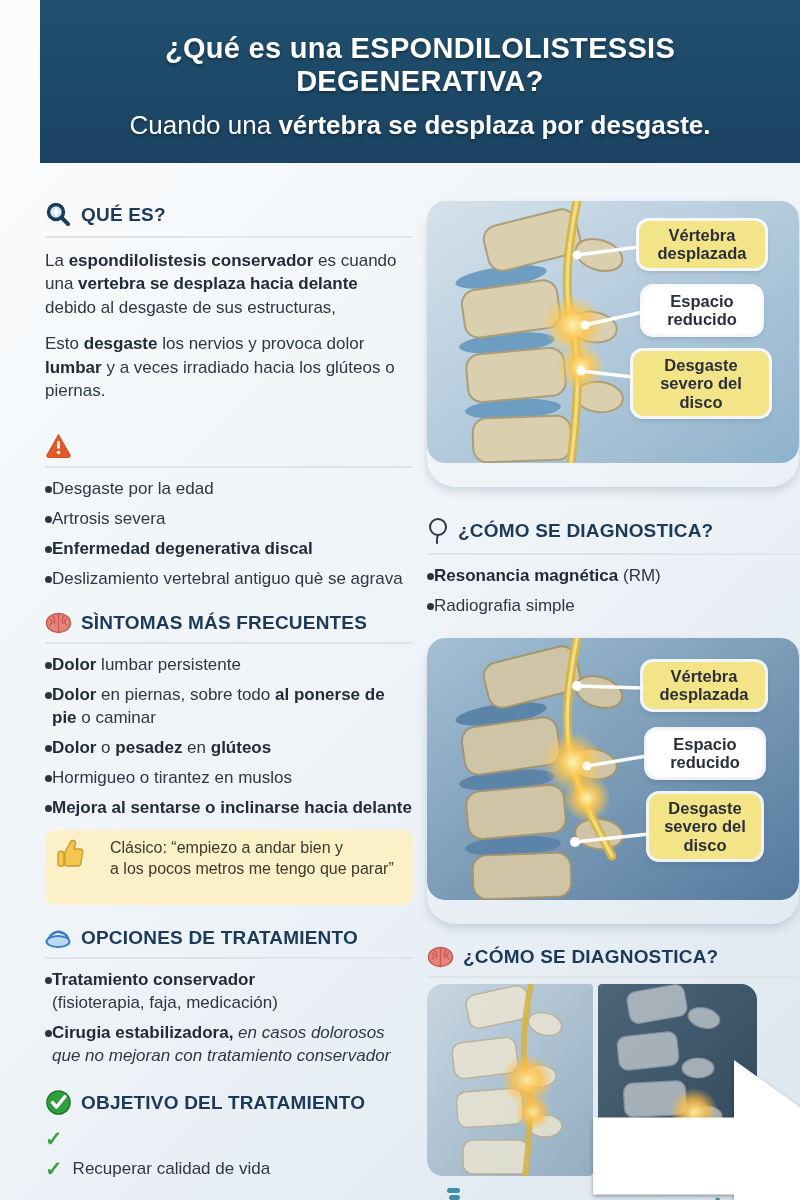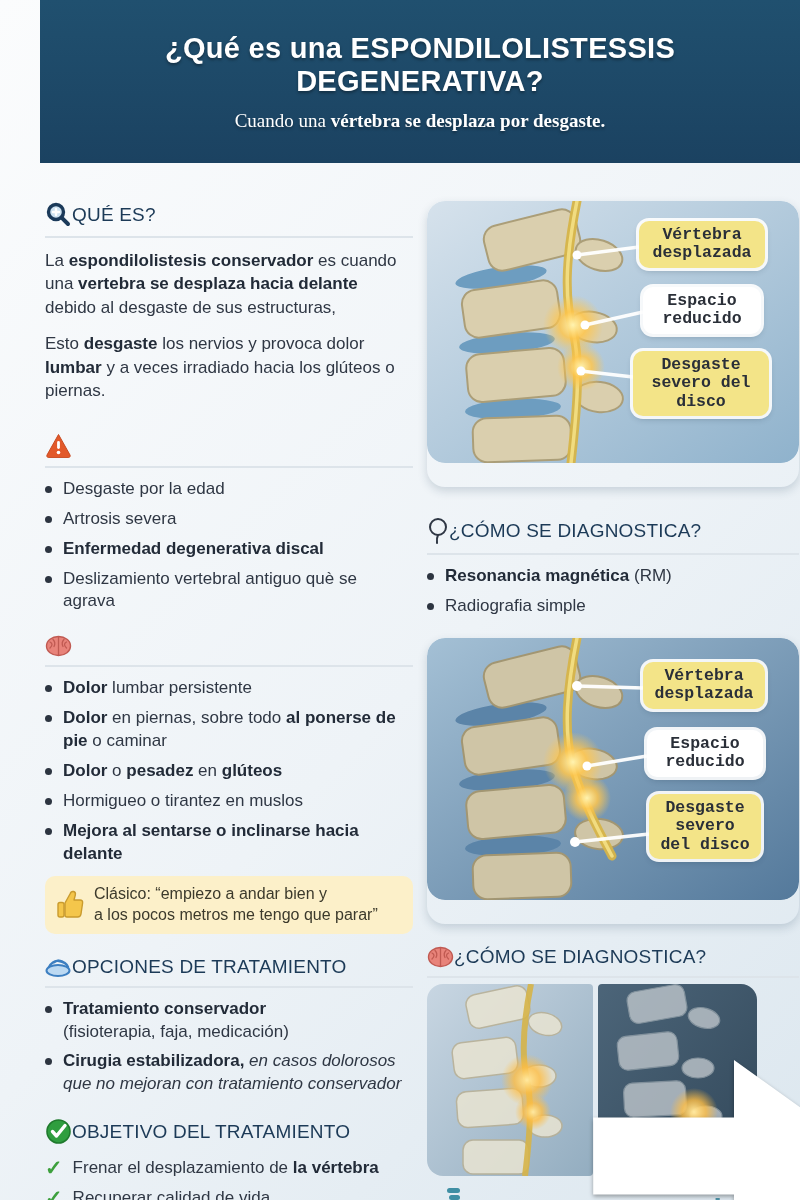--- a/index.html
+++ b/index.html
@@ -5,55 +5,55 @@
   * { margin:0; padding:0; box-sizing:border-box; }
   html,body { width:800px; }
   body { font-family:"Liberation Sans", sans-serif; }
   .page { width:800px; height:1200px; overflow:hidden; position:relative;
           background:linear-gradient(135deg,#fbfcfd 0%,#eef3f7 55%,#dce7ef 100%); }
 
   
   .banner { height:163px; background:linear-gradient(180deg,#20506f 0%,#1b4261 100%);
             color:#fff; text-align:center; padding-top:32px;margin-left:40px; }
   .banner h1 { font-size:29px; font-weight:700; letter-spacing:.3px; text-shadow:0 2px 3px rgba(0,0,0,.35); }
-  .banner .subtitle { margin-top:12px; font-size:19px; font-weight:400; text-shadow:0 2px 3px rgba(0,0,0,.35);font-family:Liberation Serif, serif; }
+  .banner .subtitle { margin-top:12px; font-size:26px; font-weight:400; text-shadow:0 2px 3px rgba(0,0,0,.35); }
   .banner .subtitle b { font-weight:700; }
 
   
   .content { display:flex; gap:14px; padding:38px 10px 0 45px; }
   .col-left  { width:368px; flex:none; }
   .col-right { width:372px; flex:none; }
 
-  h2.sec { display:flex; align-items:center; font-size:19px; font-weight:400;
+  h2.sec { display:flex; align-items:center; gap:9px; font-size:19px; font-weight:700;
            color:#1c3a57; letter-spacing:.2px; border-bottom:2px solid #dde4ea;
            padding-bottom:8px; }
   .icon { flex:none; display:inline-flex; }
 
   .para { margin-top:11px; font-size:17px; line-height:1.38; color:#2f3744; }
   .rich span.b { font-weight:700; color:#222b38; }
   .rich span.i { font-style:italic; }
   .rich { white-space:pre-line; }
 
   .blist { margin-top:10px; }
-  .li { display:flex; gap:11px; margin-bottom:7px; font-size:17px; line-height:1.35; color:#2f3744; }
+  .li { display:flex; margin-bottom:7px; font-size:17px; line-height:1.35; color:#2f3744; }
   .dot { flex:none; width:7px; height:7px; border-radius:50%; background:#2c3440; margin-top:8px; }
 
-  .quote { margin-top:10px; background:#fcf0c9; border-radius:10px; padding:8px 12px 8px 10px;
-           display:flex; gap:9px; align-items:center; font-size:16px; line-height:1.3; color:#3c3a2c; }
+  .quote { margin-top:10px; background:#fcf0c9; border-radius:10px; padding:8px 12px 25px 10px;
+           display:flex; gap:25px; font-size:16px; line-height:1.3; color:#3c3a2c; }
 
   .checks { margin-top:8px; }
   .chk { display:flex; gap:10px; font-size:17px; line-height:1.5; color:#2f3744; margin-bottom:4px; }
   .chk .mark { color:#3da03d; font-weight:700; font-size:21px; line-height:1.2; }
 
   .sec-block { margin-top:30px; }
   .sec-block.tight { margin-top:22px; }
 
   
-  .figure { position:relative; width:372px; height:286px; border-radius:18px;
-            box-shadow:0 4px 10px rgba(30,60,90,.18);font-family:Liberation Mono, monospace; }
+  .figure { position:relative; width:372px; height:286px; border-radius:28px;
+            box-shadow:0 4px 10px rgba(30,60,90,.18); }
   .figure svg.art { position:absolute; inset:0; border-radius:18px; }
   .callout { position:absolute; border-radius:10px; padding:5px 8px; text-align:center;
              font-size:16.5px; font-weight:700; color:#2a2f38; line-height:1.12;
              box-shadow:0 0 0 3px rgba(255,255,255,.9), 0 3px 6px rgba(20,40,60,.25); }
   .callout.yellow { background:#f3e488; }
   .callout.white  { background:#ffffff;text-align:center; }
 
   
   .xray { position:relative; width:330px; height:192px; margin-top:6px; display:flex; gap:5px; }
   .xray .panel { position:relative; height:100%; overflow:hidden; }
@@ -130,20 +130,21 @@
       </section>
 
       <section class="sec-block tight">
         <h2 class="sec">
           <span class="icon">
             <svg width="27" height="22" viewBox="0 0 27 22">
                 <ellipse cx="13.5" cy="11" rx="12" ry="9.5" fill="#e8837a" stroke="#c05a52" stroke-width="1.4"></ellipse>
                 <path d="M13.5 2 v18 M5 7 q4 2 0 6 M21.5 7 q-4 2 0 6 M8 4.5 q3 3 1 7 M19 4.5 q-3 3 -1 7" fill="none" stroke="#c05a52" stroke-width="1.3" stroke-linecap="round"></path>
               </svg>
           </span>
+          <span>SÌNTOMAS MÁS FRECUENTES</span>
         </h2>
         <div class="blist">
           <div class="li">
               <span class="dot"></span>
               <span class="rich"><span class="b">Dolor</span><span> lumbar persistente</span></span>
             </div>
           <div class="li">
               <span class="dot"></span>
               <span class="rich"><span class="b">Dolor</span><span> en piernas, sobre todo </span><span class="b">al ponerse de pie</span><span> o caminar</span></span>
             </div>
@@ -202,21 +203,20 @@
             <svg width="27" height="27" viewBox="0 0 27 27">
                 <circle cx="13.5" cy="13.5" r="11.5" fill="#2f9e3f" stroke="#1f7a2d" stroke-width="1.6"></circle>
                 <path d="M7.5 13.5 l4 4.5 L20 7.5" fill="none" stroke="#ffffff" stroke-width="3.4" stroke-linecap="round" stroke-linejoin="round"></path>
               </svg>
           </span>
           <span>OBJETIVO DEL TRATAMIENTO</span>
         </h2>
         <div class="checks">
           <div class="chk">
               <span class="mark">✓</span>
-              <span class="rich"><span>Frenar el desplazamiento de </span><span class="b">la vértebra</span></span>
             </div>
           <div class="chk">
               <span class="mark">✓</span>
               <span class="rich"><span>Recuperar calidad de vida</span></span>
             </div>
         </div>
       </section>
     </div>
 
     <div class="col-right">

